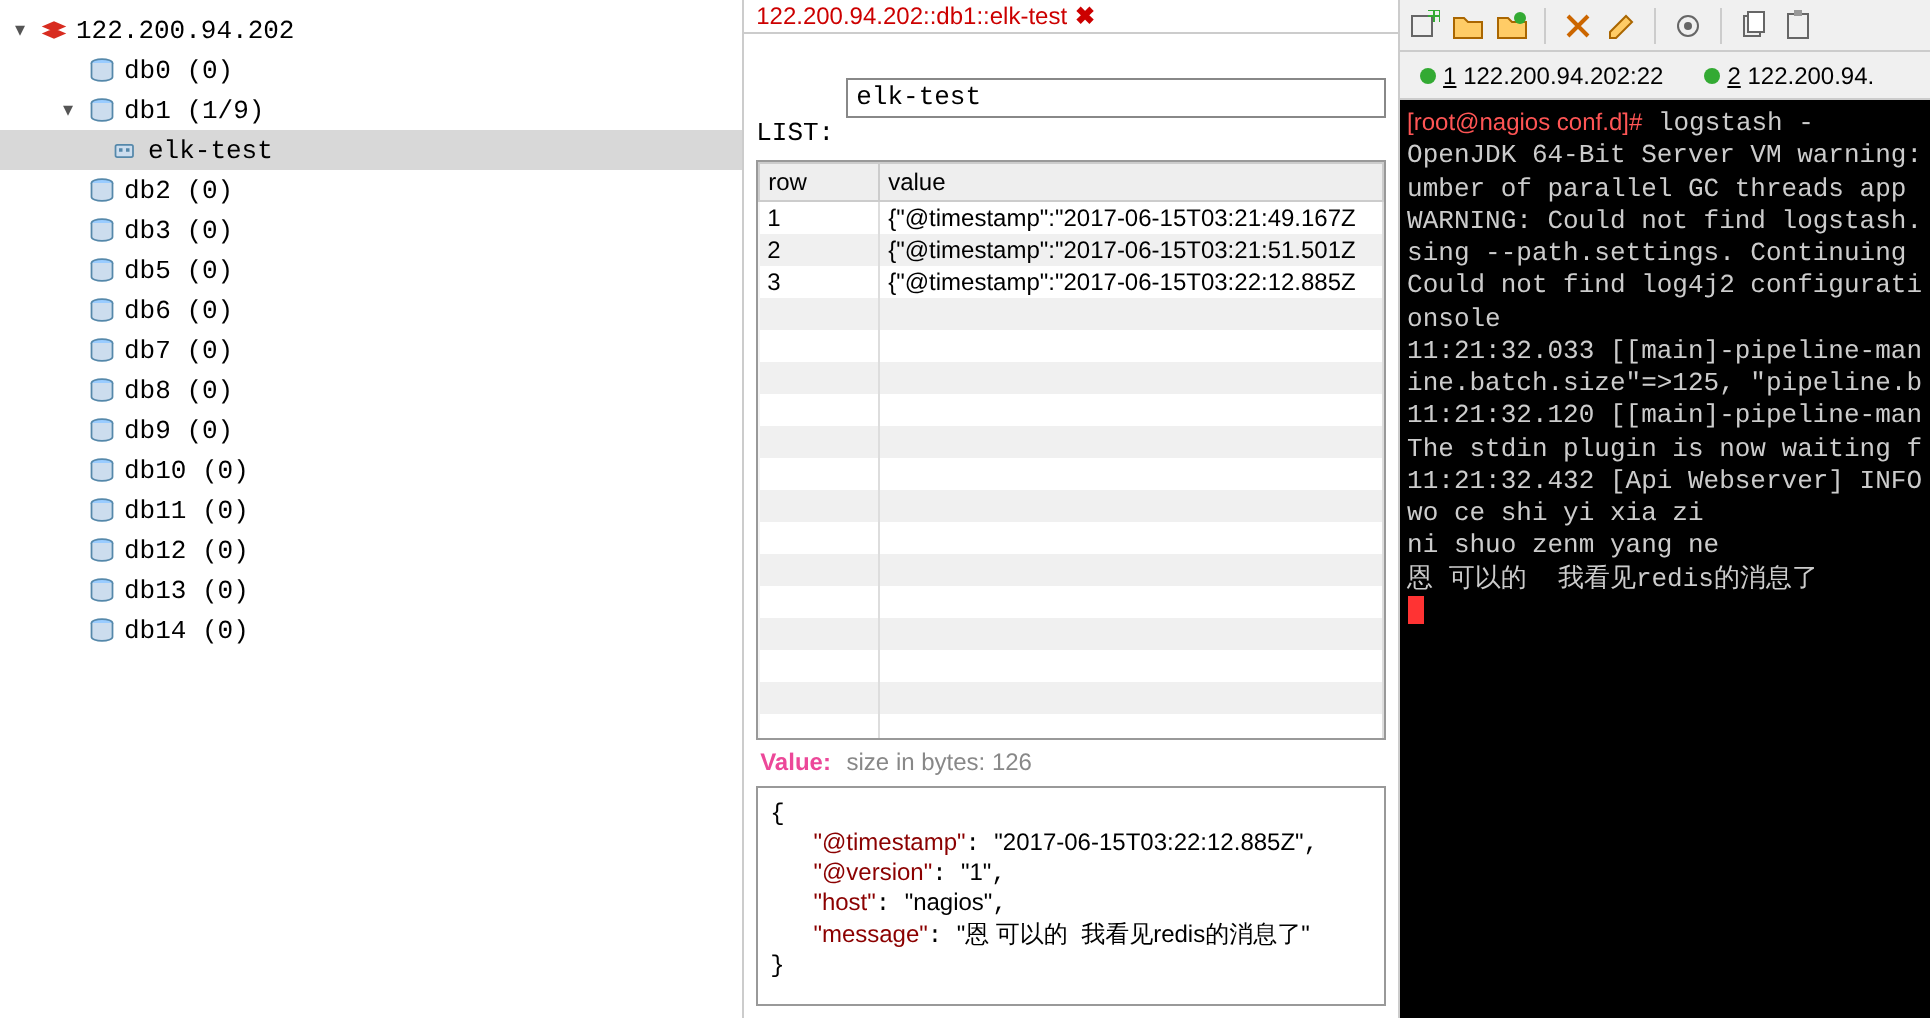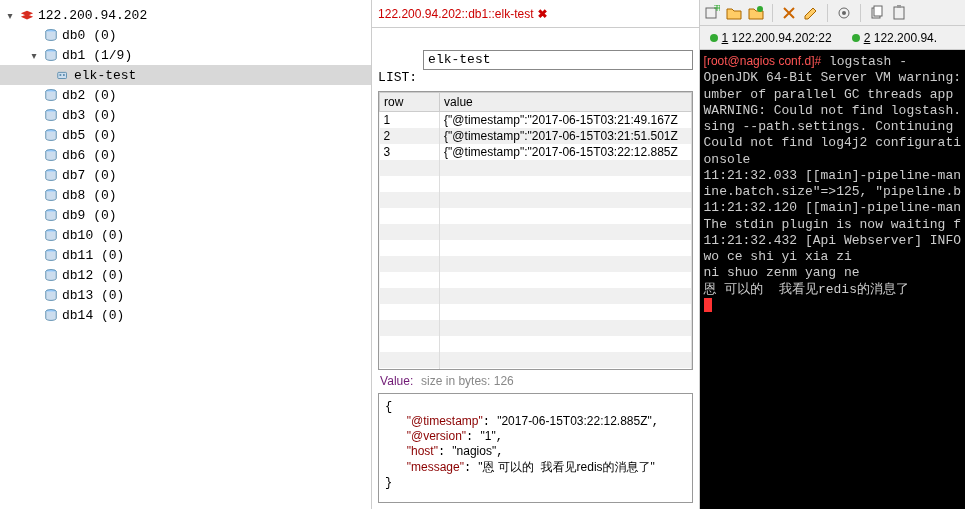--- a/index.html
+++ b/index.html
@@ -12,33 +12,33 @@
 .tree-row.sel { background:#d8d8d8; }
 .indent0 { padding-left:4px; }
 .indent1 { padding-left:28px; }
 .indent2 { padding-left:52px; }
 .chevron { width:12px; display:inline-flex; justify-content:center; color:#555; font-size:10px; }
 .icon-redis { width:14px; height:14px; margin:0 4px; }
 .icon-db { width:14px; height:14px; margin:0 4px; }
 .icon-key { width:14px; height:14px; margin:0 4px; }
 .tree-label { font-family:"Courier New",monospace; font-size:13px; color:#000; }
 
-.crumb { height:28px; padding:2px 6px; color:#c00; font-family:"Courier New",monospace; font-size:13px; border-bottom:1px solid #ccc; display:flex; align-items:center; gap:4px; }
+.crumb { height:17px; padding:2px 6px; color:#c00; font-family:"Courier New",monospace; font-size:13px; border-bottom:1px solid #ccc; display:flex; align-items:center; gap:4px; }
 .crumb .x { color:#c00; font-weight:bold; cursor:pointer; }
 .listrow { display:flex; align-items:center; padding:6px; gap:6px; }
 .listrow label { font-family:"Courier New",monospace; font-size:13px;margin-top:36px; }
 .listrow input { flex:1; border:1px solid #888; padding:2px 4px; font-family:"Courier New",monospace; font-size:13px; height:20px; }
 .table-wrap { flex:1; border:1px solid #999; margin:0 6px; background:#f4f4f4; overflow:auto; }
 table { width:100%; border-collapse:collapse; font-family:"Courier New",monospace; font-size:12px; }
 th { text-align:left; background:#eee; border:1px solid #ccc; padding:2px 4px; font-weight:normal; }
 td { border-right:1px solid #ddd; padding:1px 4px; background:#fff; }
 tr:nth-child(even) td { background:#f0f0f0; }
 tr.empty td { height:16px; }
 .value-label { padding:4px 8px; font-family:"Courier New",monospace; font-size:13px; color:#888; }
-.value-label b { color:#701a75; font-weight:normal; }
+.value-label b { color:#ec4899; font-weight:bold; }
 .json-box { border:1px solid #999; margin:0 6px 6px 6px; padding:6px; font-family:"Courier New",monospace; font-size:12px; white-space:pre; overflow:auto; height:110px; }
 .jk { color:#8b0000; }
 
 .toolbar { height:26px; background:#f0f0f0; display:flex; align-items:center; padding:0 4px; gap:6px; border-bottom:1px solid #ccc; }
 .toolbar svg { width:16px; height:16px; }
 .toolbar .sep { width:1px; height:18px; background:#ccc; margin:0 2px; }
 .tabs { height:24px; background:#f0f0f0; display:flex; align-items:center; border-bottom:1px solid #ccc; }
 .tab { display:flex; align-items:center; gap:4px; padding:0 10px; height:24px; font-size:12px; cursor:pointer; }
 .tab .dot { width:8px; height:8px; border-radius:50%; background:#3a3; }
 .tab u { text-decoration:underline; }

